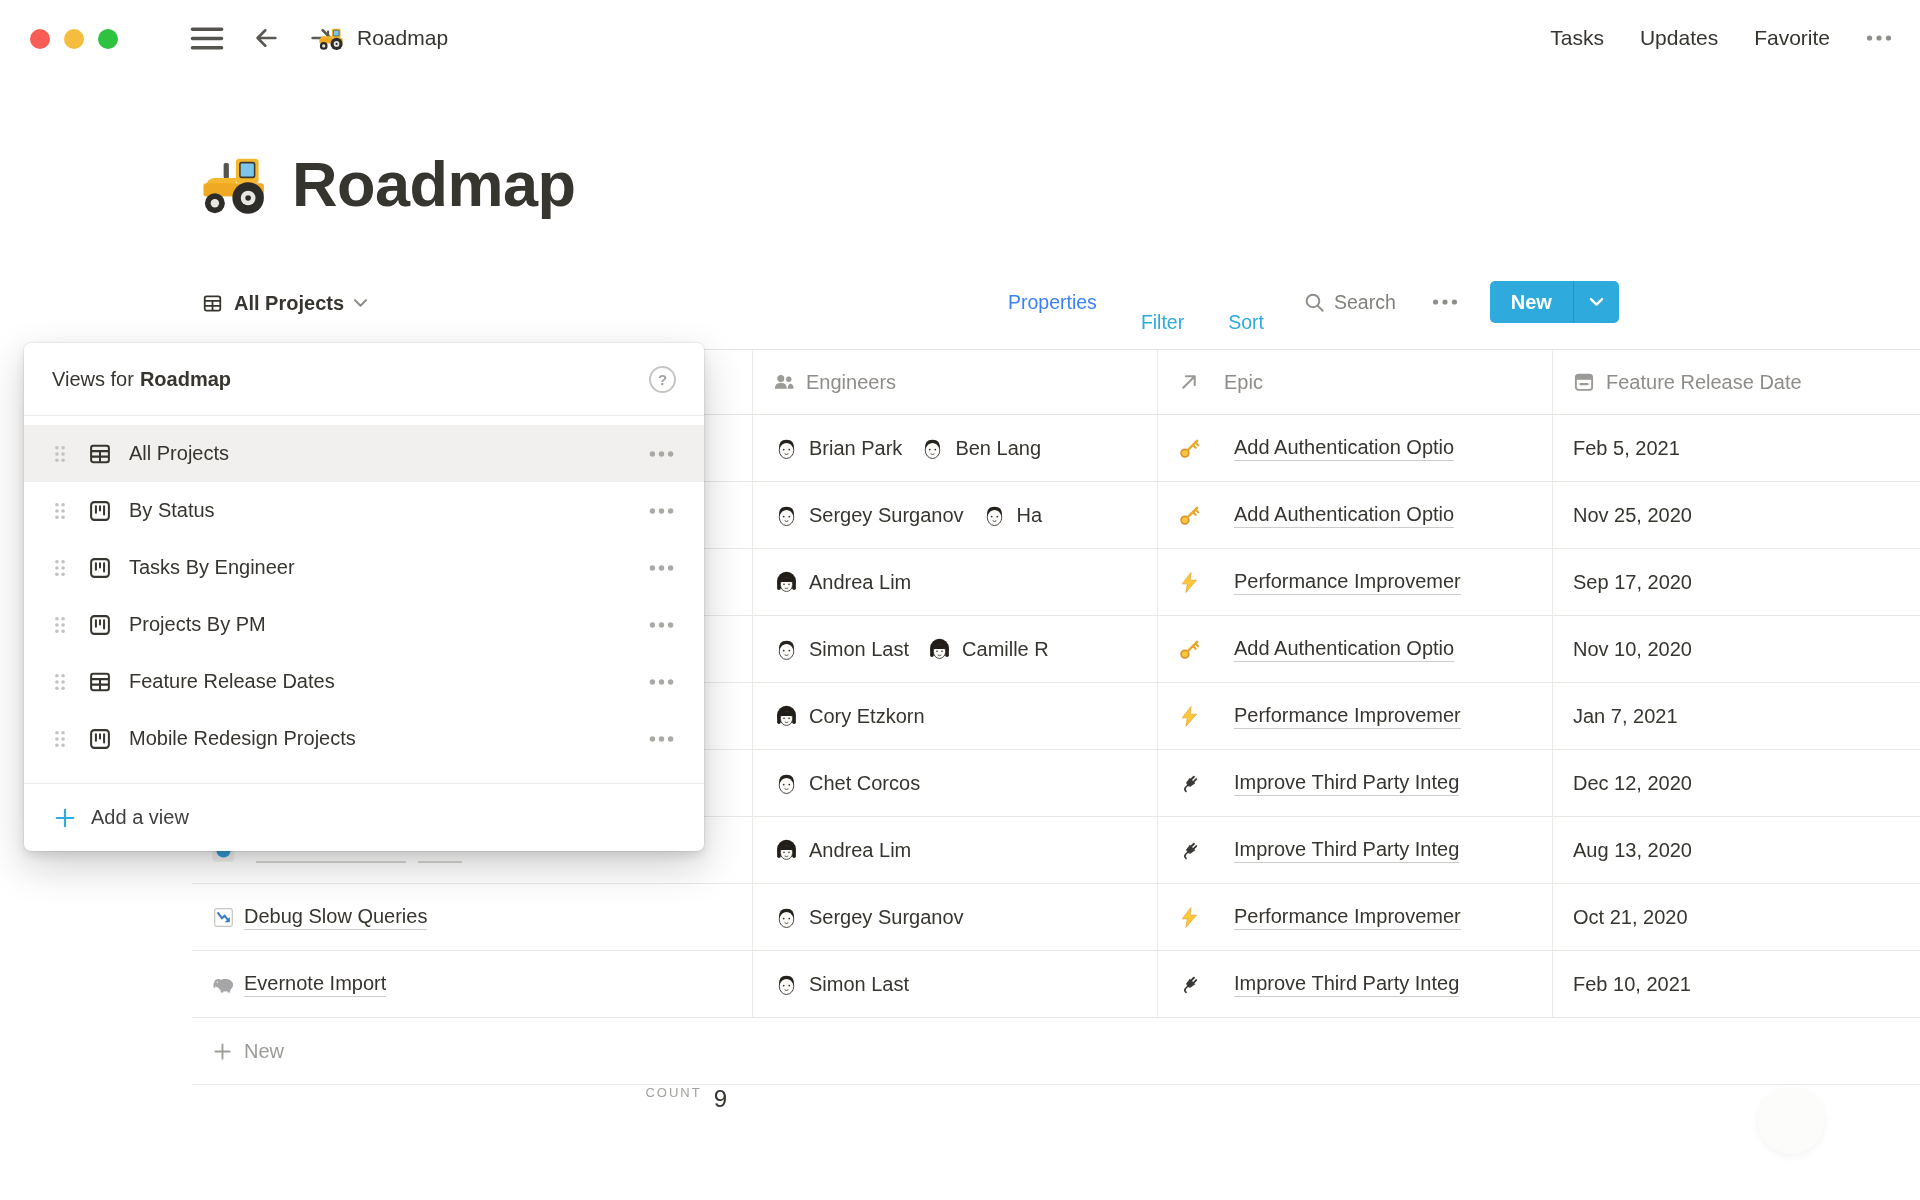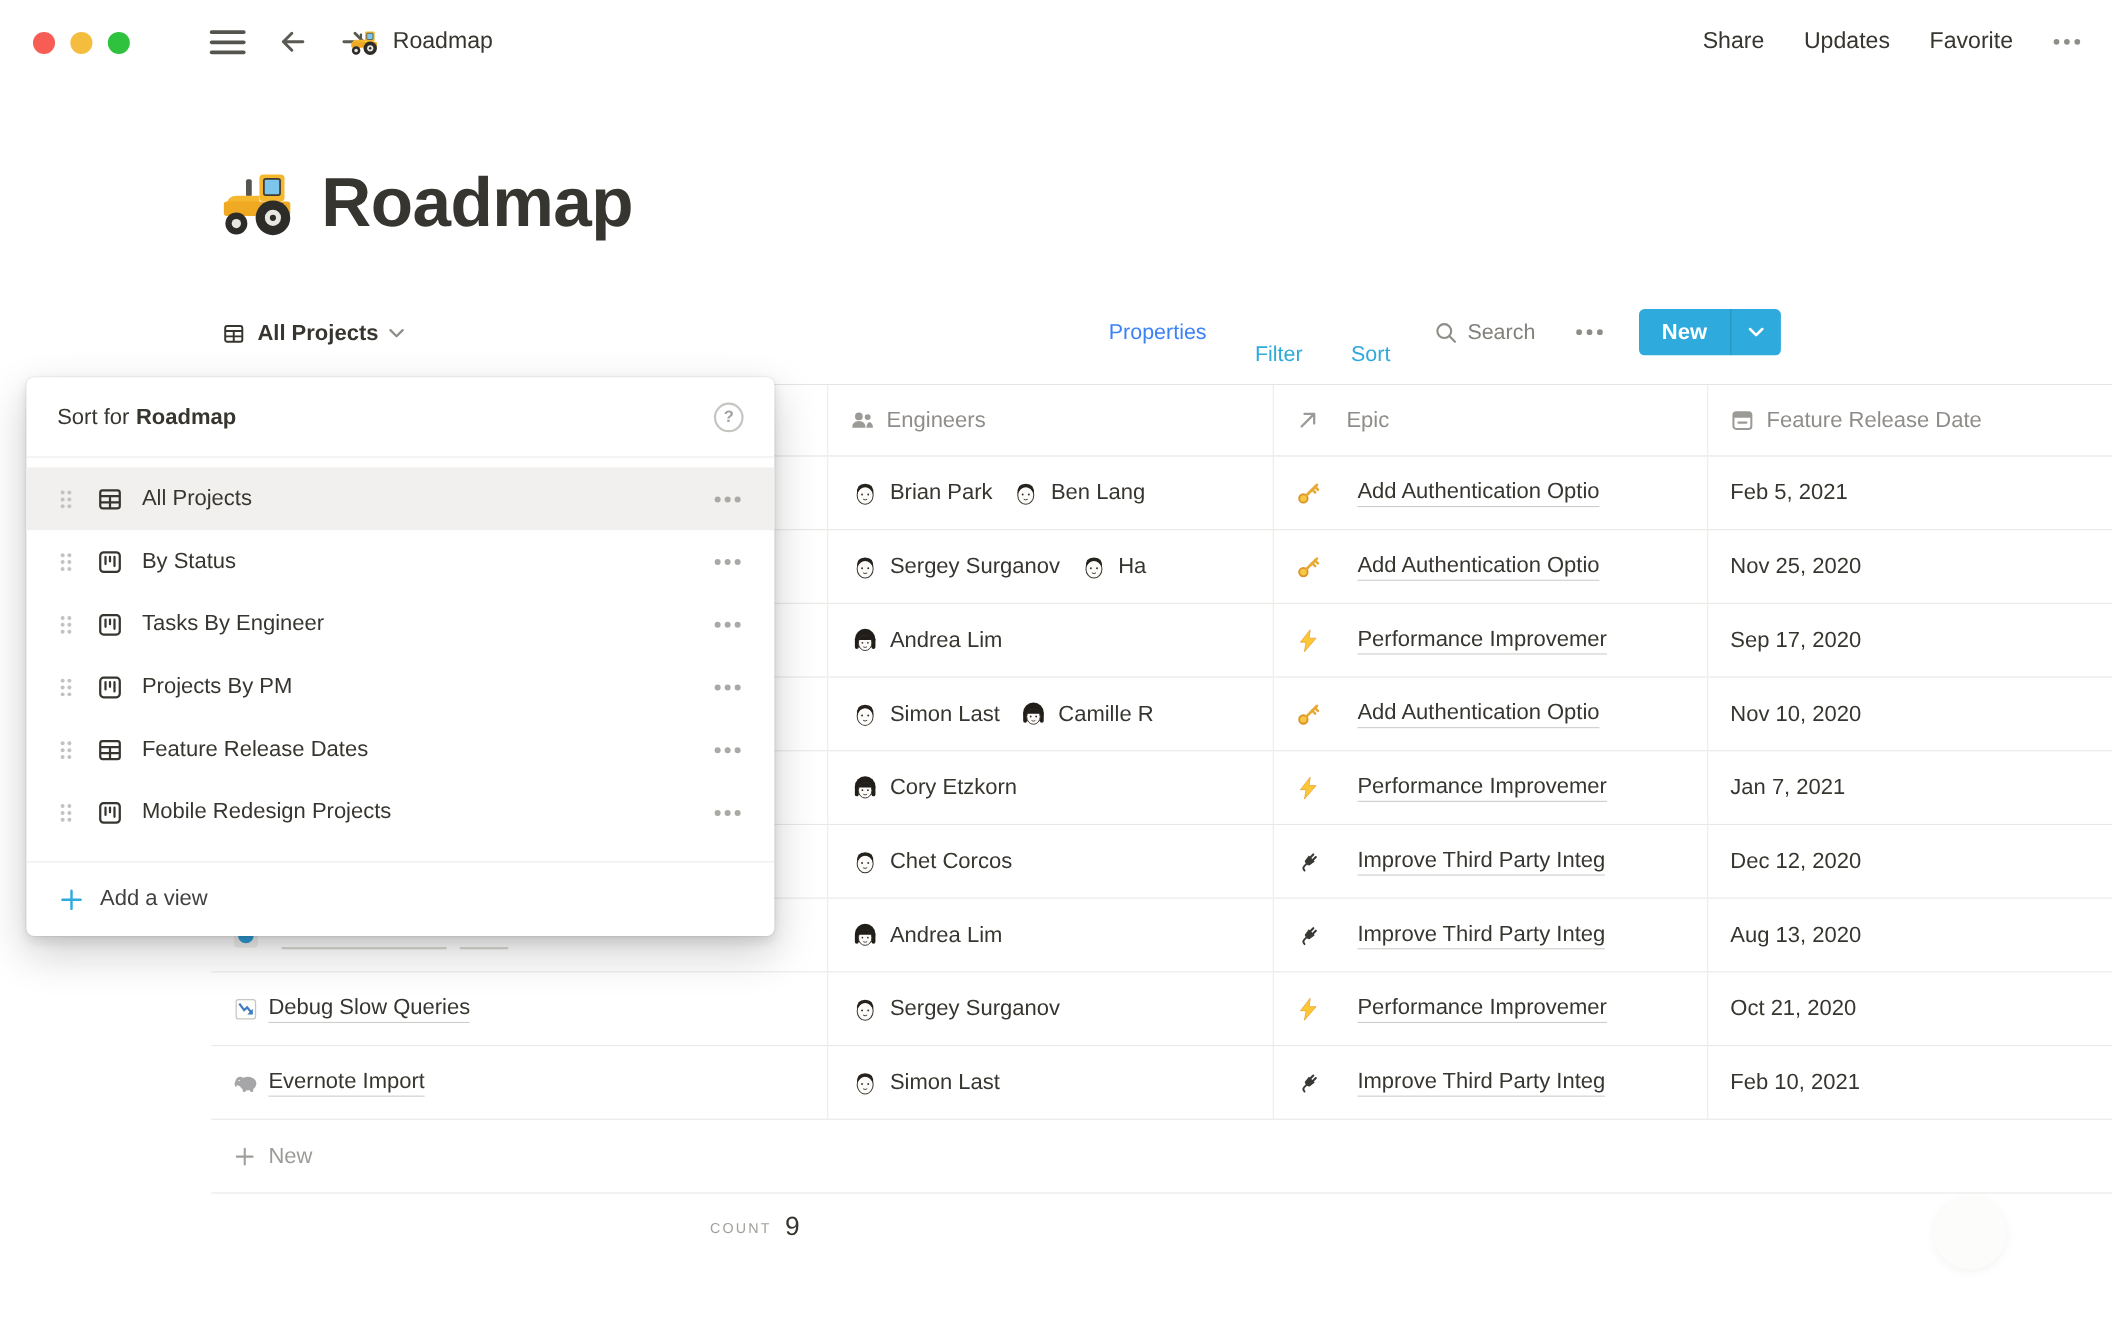--- a/index.html
+++ b/index.html
@@ -51,21 +51,21 @@
   .trow{display:flex;height:66px;border-bottom:1px solid #E9E8E5;}
   .tcell{display:flex;align-items:center;padding-left:20px;font-size:20px;color:#37352F;overflow:hidden;white-space:nowrap;box-sizing:border-box;}
   .eng{display:flex;align-items:center;gap:9px;flex:none;margin-right:17px;}
   .avatar{width:27px;height:27px;flex:none;display:inline-flex;}
   .eicon,.picon{width:23px;height:23px;flex:none;display:inline-flex;margin-right:9px;}
   .plink{font-weight:400;border-bottom:1.5px solid #CFCDC9;padding-bottom:1px;overflow:hidden;text-overflow:clip;}
   .pline{height:23px;border-bottom:2px solid #D8D6D2;margin-left:12px;flex:none;}
   .pl-a{width:150px;}.pl-b{width:44px;}
   .newrow{display:flex;align-items:center;height:66px;gap:12px;padding-left:21px;color:rgba(55,53,47,0.5);font-size:20px;border-bottom:1px solid #E9E8E5;}
   .i-plusg{width:19px;height:19px;display:inline-flex;}
-  .countrow{width:561px;height:62px;display:flex;align-items:center;justify-content:flex-end;padding-right:26px;box-sizing:border-box;}
+  .countrow{width:561px;height:62px;display:flex;align-items:flex-start;justify-content:flex-end;padding-right:26px;box-sizing:border-box;}
   .count-label{font-size:13px;letter-spacing:2px;color:#A3A19D;font-weight:500;}
   .count-value{font-size:24px;color:#37352F;margin-left:12px;font-weight:500;}
 
   
   .vpanel{position:absolute;left:24px;top:343px;width:680px;height:508px;background:#fff;border-radius:7px;z-index:40;
           box-shadow:rgba(15,15,15,0.05) 0 0 0 1px, rgba(15,15,15,0.1) 0 5px 10px, rgba(15,15,15,0.2) 0 15px 40px;
           display:flex;flex-direction:column;box-sizing:border-box;}
   .vheader{flex:none;height:72px;display:flex;align-items:center;padding:0 28px;border-bottom:1px solid #ECEBE8;font-size:20px;}
   .vtitle-prefix{color:#37352F;}
   .vtitle-name{font-weight:700;margin-left:6px;}
@@ -126,21 +126,21 @@
             <circle cx="27.5" cy="28" r="9" fill="#2E2C28"></circle>
             <circle cx="27.5" cy="28" r="4.2" fill="#E9E7E2"></circle>
             <circle cx="27.5" cy="28" r="1.6" fill="#2E2C28"></circle>
             <circle cx="8.5" cy="31" r="5.7" fill="#2E2C28"></circle>
             <circle cx="8.5" cy="31" r="2.4" fill="#E9E7E2"></circle>
           </svg>
         </span>
       <span>Roadmap</span>
     </div>
     <div class="top-actions">
-      <span>Share</span>
+      <span>Tasks</span>
       <span>Updates</span>
       <span>Favorite</span>
       <span class="i-dots" data-icon="dots-h-icon">
           <svg viewBox="0 0 22 6" fill="#8F8D88">
             <circle cx="3" cy="3" r="2.2"></circle>
             <circle cx="11" cy="3" r="2.2"></circle>
             <circle cx="19" cy="3" r="2.2"></circle>
           </svg>
         </span>
     </div>
@@ -614,21 +614,21 @@
       <span>New</span>
     </div>
     <div class="countrow">
       <span class="count-label">COUNT</span>
       <span class="count-value">9</span>
     </div>
   </div>
 
   <div class="vpanel">
     <div class="vheader">
-      <span class="vtitle-prefix">Sort for</span>
+      <span class="vtitle-prefix">Views for</span>
       <span class="vtitle-name">Roadmap</span>
       <span class="vhelp">?</span>
     </div>
     <div class="vlist" id="vlist">
         <div class="vitem selected">
           <span class="vdrag" data-icon="drag-handle-icon">
             <svg viewBox="0 0 11 17" fill="#C4C2BE">
               <circle cx="2.6" cy="2.6" r="1.7"></circle>
               <circle cx="8.4" cy="2.6" r="1.7"></circle>
               <circle cx="2.6" cy="8.5" r="1.7"></circle>

